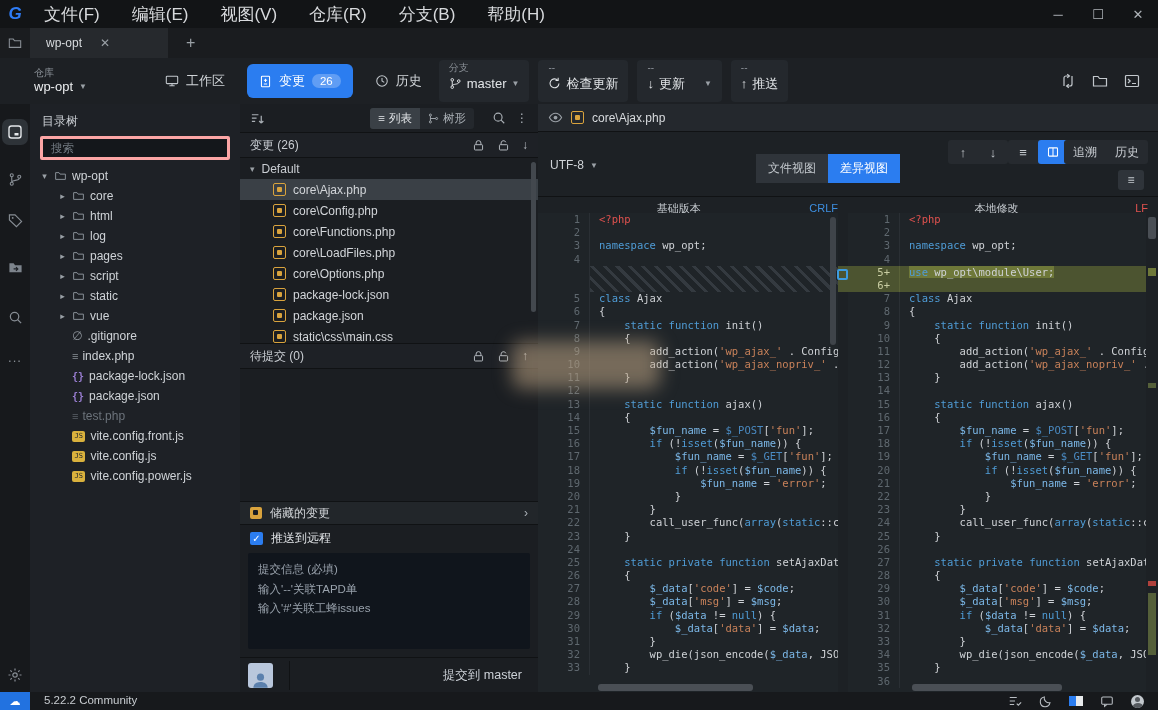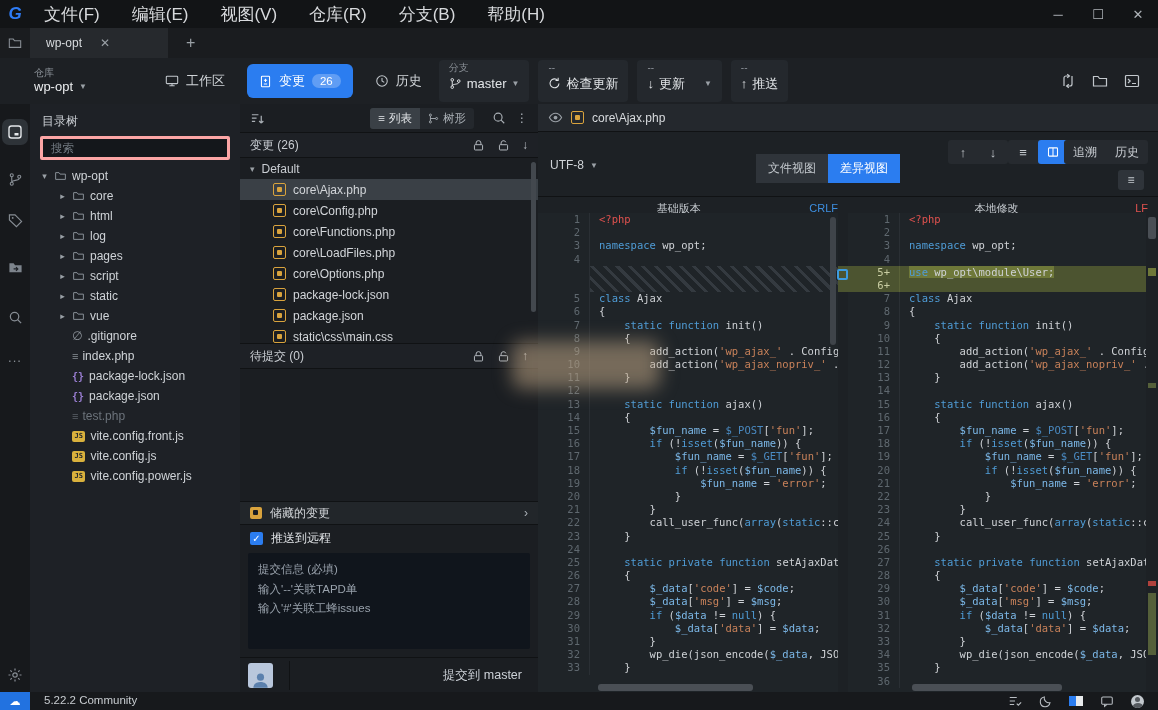--- a/index.html
+++ b/index.html
@@ -45,21 +45,21 @@
   .tree-search{margin:0 10px;width:calc(100% - 20px);box-sizing:border-box;background:#14171b;border:3px solid #fca5a5;
                color:#c9cdd2;font-size:11.5px;padding:3px 8px;border-radius:2px;outline:none;}
   .tree-search::placeholder{color:#747c84;}
   .tree-list{margin-top:6px;}
   .tree-row{height:20px;display:flex;align-items:center;gap:5px;color:#cfd3d7;font-size:12px;white-space:nowrap;overflow:hidden;}
   .tree-row .chev{width:9px;font-size:9px;color:#9aa0a6;text-align:center;flex:none;}
   .tree-row.dim{color:#6c737b;}
   .gi{color:#8a9097;font-size:12px;} .li{color:#8a9097;font-size:11px;letter-spacing:-1px;}
   .li.dimi{color:#5a6168;}
   .br{color:#9b7fd4;font-weight:bold;font-size:10px;font-family:"DejaVu Sans Mono",monospace;}
-  .jsb{background:#d9b13d;color:#22262b;font-weight:bold;font-size:7px;padding:1.5px 2.5px;border-radius:2px;font-family:"DejaVu Sans Mono",monospace;}
+  .jsb{background:#d9b13d;color:#22262b;font-weight:normal;font-size:7px;padding:1.5px 2.5px;border-radius:2px;font-family:"DejaVu Sans Mono",monospace;}
   
   .changespanel{left:240px;top:104px;width:298px;height:588px;background:#1b1e22;border-right:1px solid #0d0f11;display:flex;flex-direction:column;}
   .chg-toolbar{height:28px;display:flex;align-items:center;padding:0 10px;gap:8px;border-bottom:1px solid #101214;}
   .seg-group{margin-left:auto;display:flex;background:#24282d;border-radius:3px;overflow:hidden;}
   .seg{display:flex;align-items:center;gap:4px;padding:3px 8px;font-size:11.5px;color:#aab0b6;}
   .seg.on{background:#3a4046;color:#e4e7ea;}
   .chg-tools-right{display:flex;gap:10px;margin-left:10px;color:#aab0b6;align-items:center;}
   .sec-head{height:24px;display:flex;align-items:center;padding:0 10px;color:#c9cdd2;font-size:12px;border-bottom:1px solid #101214;background:#1e2126;}
   .sec-icons{margin-left:auto;display:flex;gap:12px;color:#b6bbc1;align-items:center;}
   .chg-list{position:relative;height:185px;overflow:hidden;border-bottom:1px solid #101214;}

